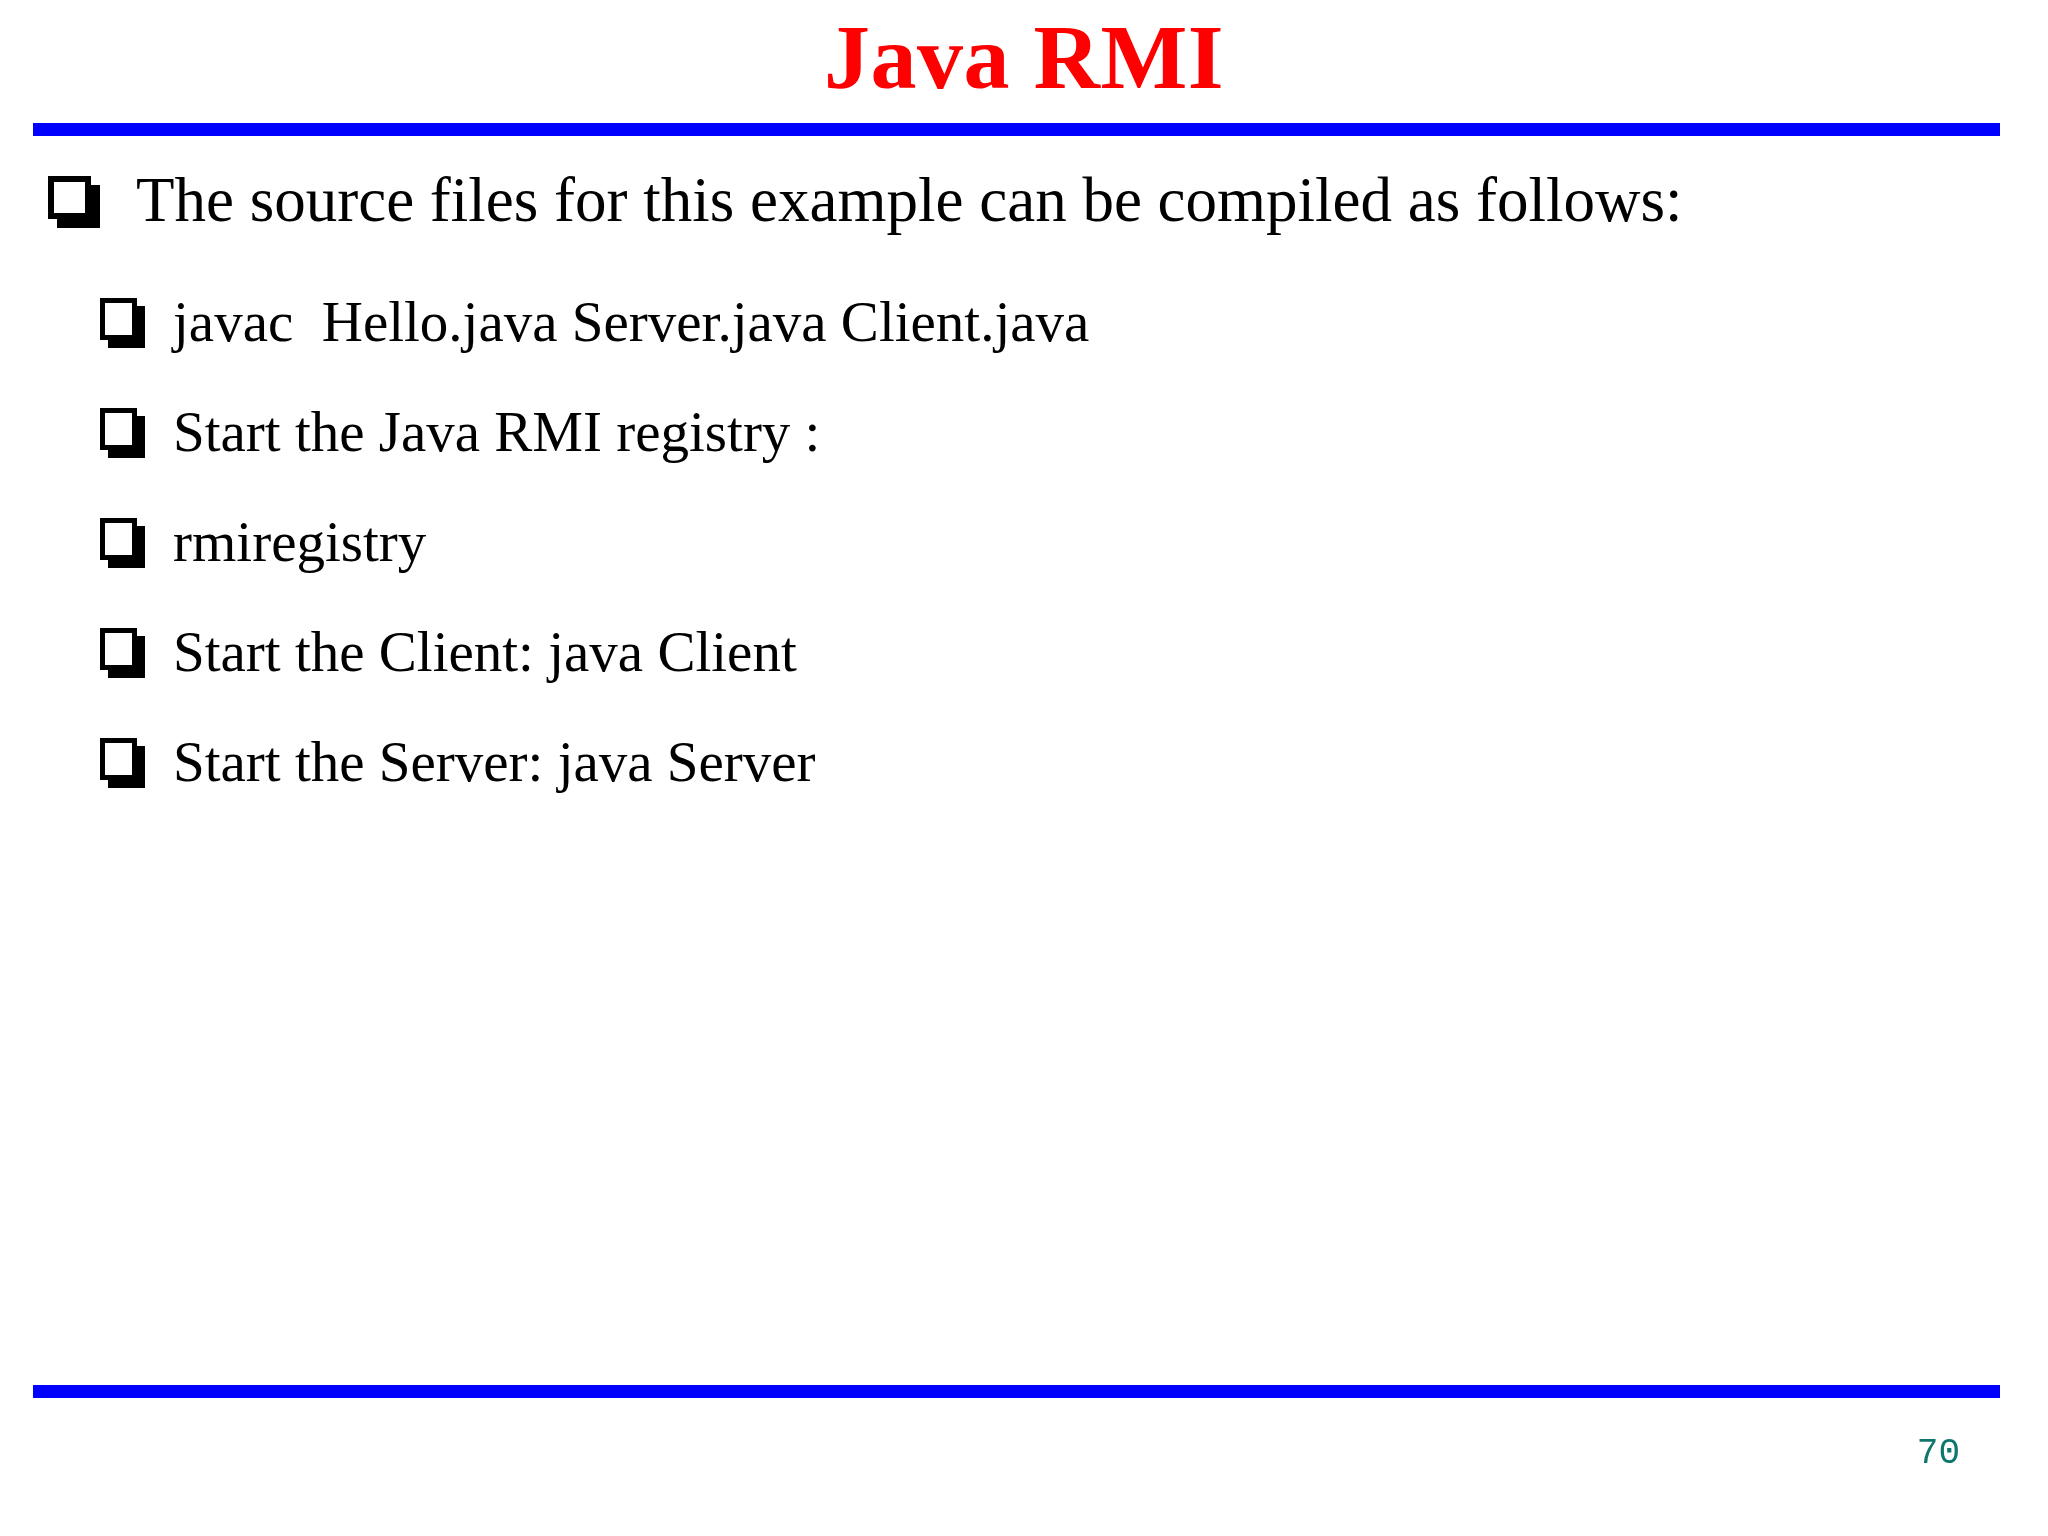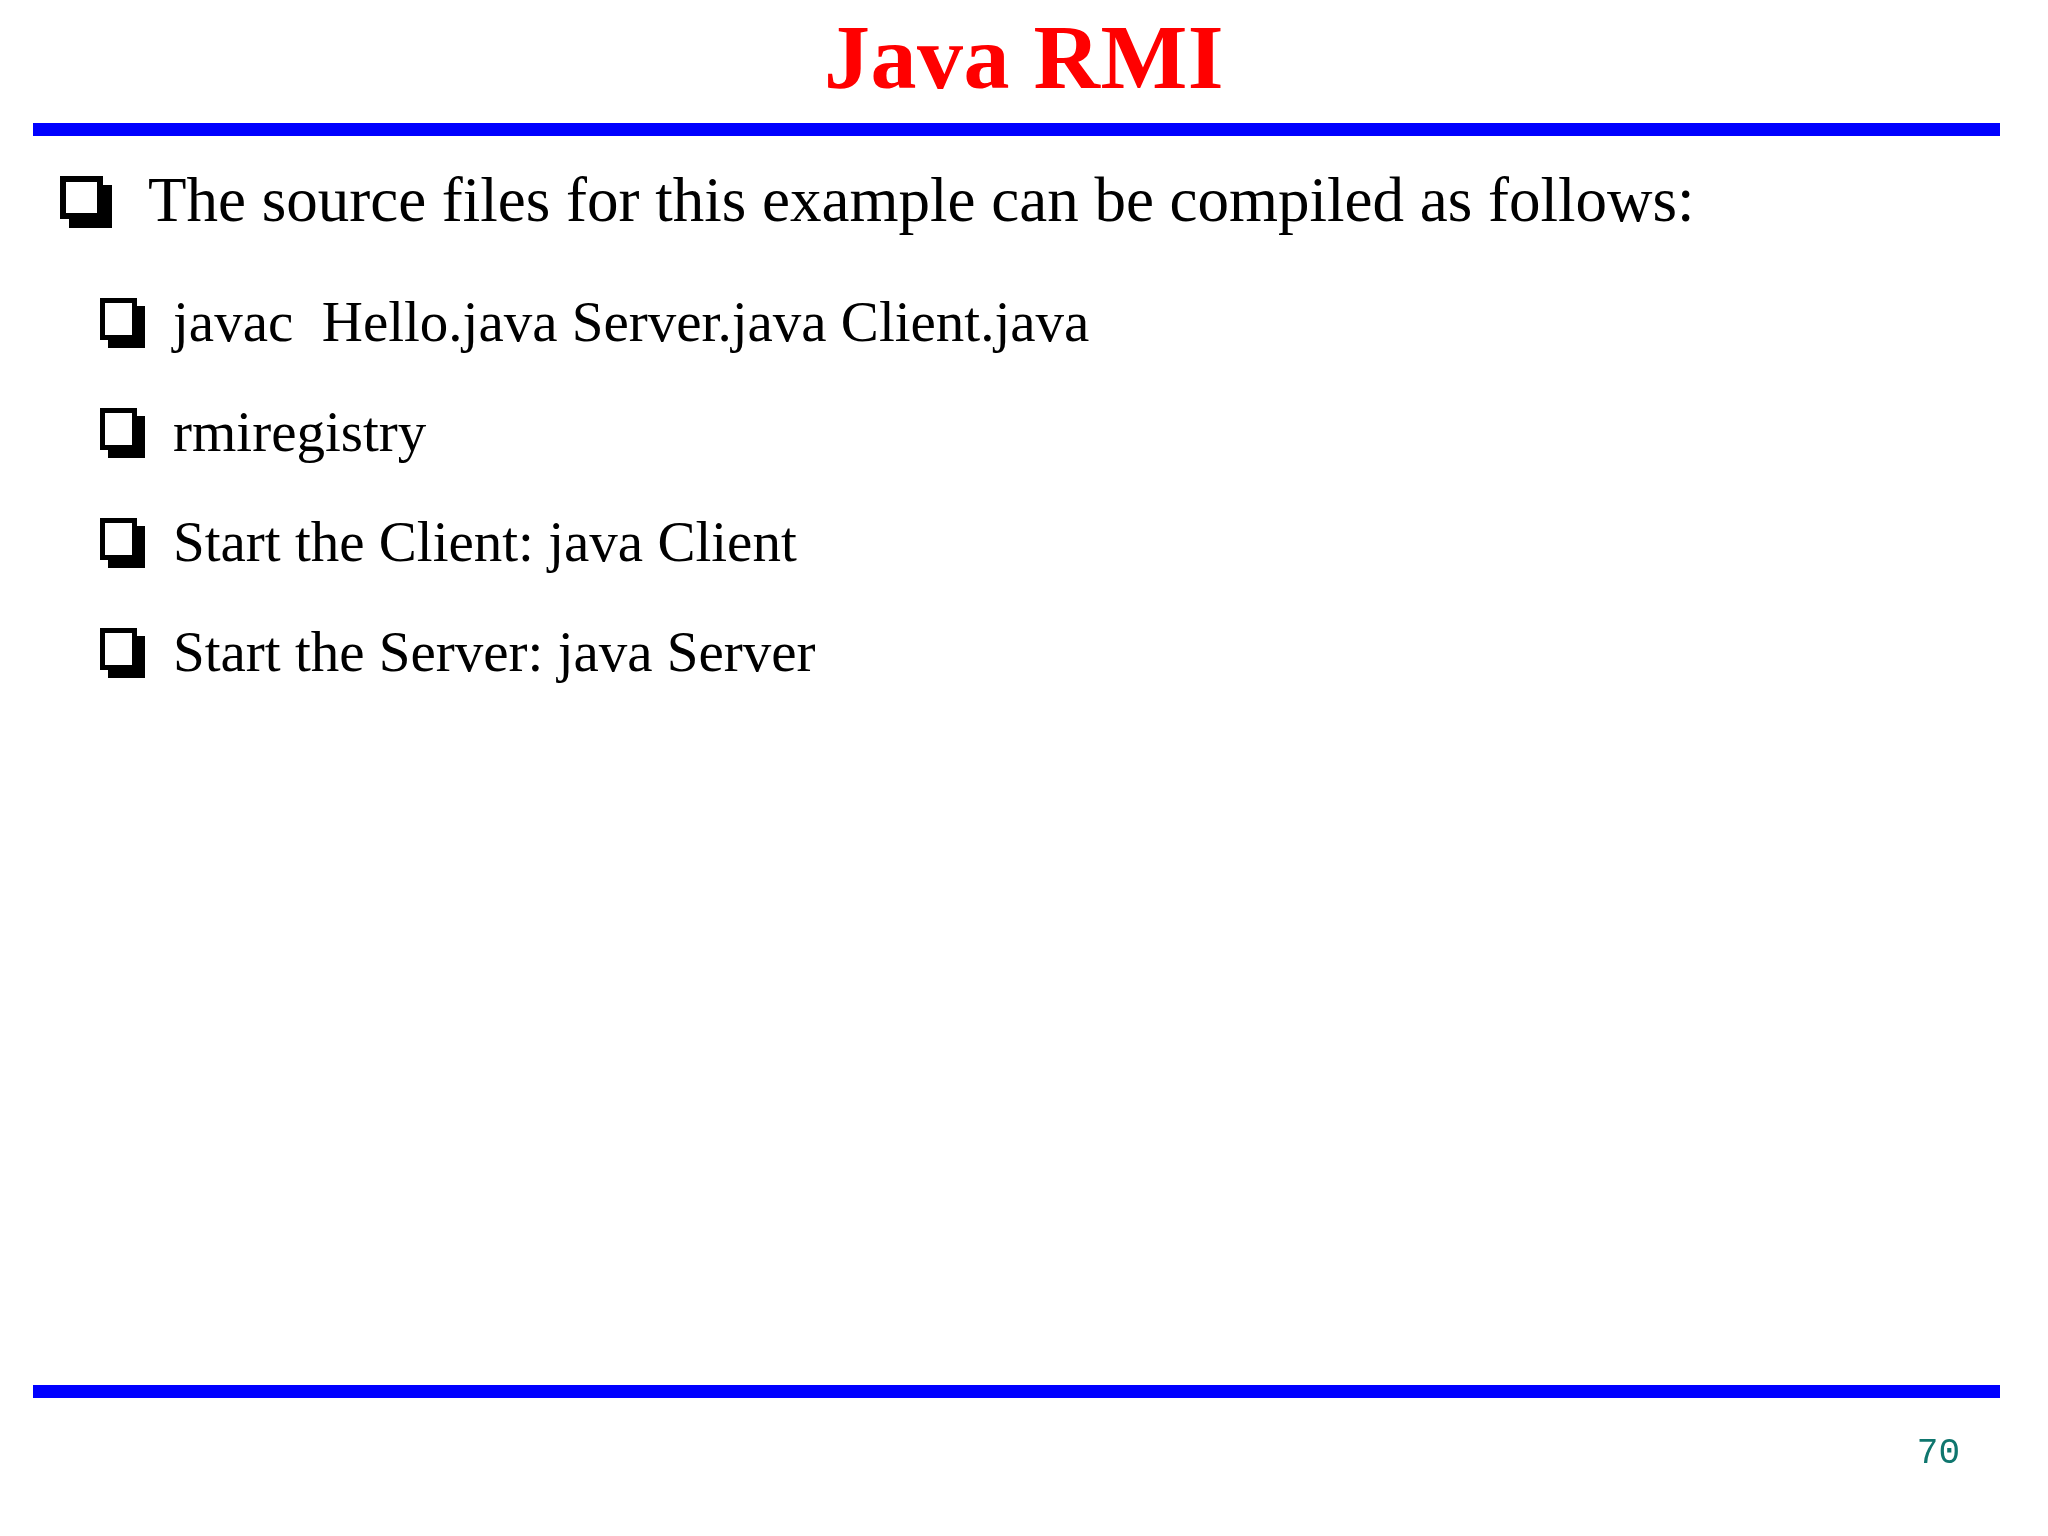--- a/index.html
+++ b/index.html
@@ -56,21 +56,21 @@
     width: 2048px;
   }
 
   .bullet-row {
     display: flex;
     align-items: flex-start;
   }
 
   
   .level1 {
-    padding-left: 60px;
+    padding-left: 48px;
     margin-bottom: 46px;
   }
   .level1 .bullet-text {
     font-size: 63px;
     line-height: 80px;
     color: #000000;
     max-width: 1790px;
     font-family: "Liberation Serif", "DejaVu Serif", serif;
   }
   .level1 .marker {
@@ -162,20 +162,29 @@
     <div class="bullet-row level2">
       <span class="marker">
         <span class="sqbox small">
           <span class="shadow"></span>
           <span class="frame"></span>
         </span>
       </span>
       <span class="bullet-text">javac  Hello.java Server.java Client.java</span>
     </div>
 
+    <div class="bullet-row level2">
+      <span class="marker">
+        <span class="sqbox small">
+          <span class="shadow"></span>
+          <span class="frame"></span>
+        </span>
+      </span>
+      <span class="bullet-text">Start the Java RMI registry :</span>
+    </div>
 
     <div class="bullet-row level2">
       <span class="marker">
         <span class="sqbox small">
           <span class="shadow"></span>
           <span class="frame"></span>
         </span>
       </span>
       <span class="bullet-text">rmiregistry</span>
     </div>

